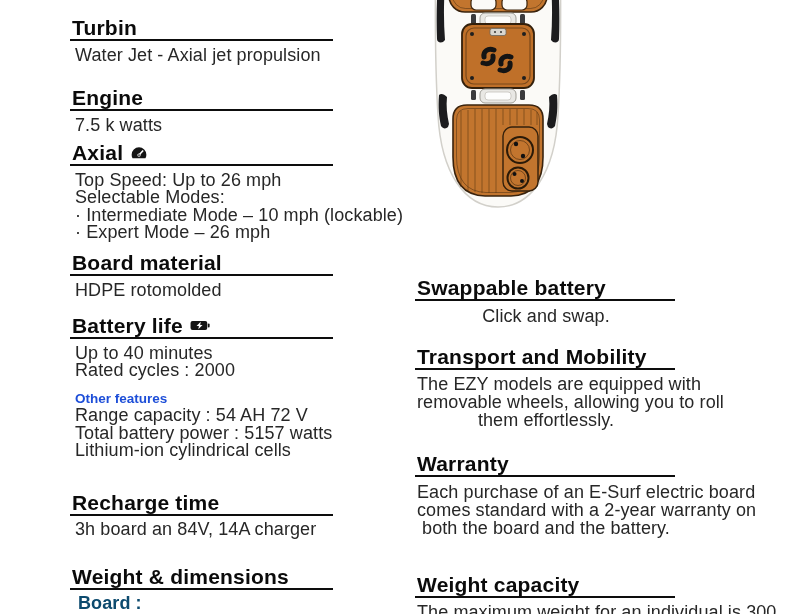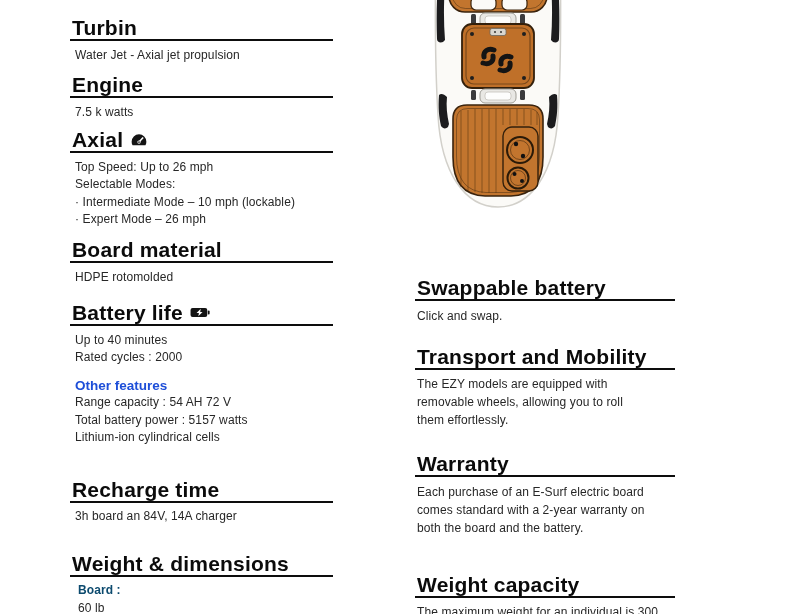--- a/index.html
+++ b/index.html
@@ -15,24 +15,24 @@
 
   .spec{margin:0;}
   .spec-heading{
     font-size:21px;font-weight:700;color:#0b0b0b;line-height:17px;
     letter-spacing:.2px;margin:0;padding:0 0 3px 2px;
     border-bottom:2.5px solid #0d0d0d;
     display:flex;align-items:center;gap:7px;
   }
   .spec-body{padding:5.5px 0 0 5px;}
   .line{
-    font-size:12px;line-height:17.5px;color:#272727;
+    font-size:18px;line-height:17.5px;color:#272727;
     letter-spacing:.1px;white-space:nowrap;
   }
-  .right-col .line{line-height:18px;}
+  .right-col .line{line-height:18px;text-align:center;}
   .subheading{
     font-size:13.5px;font-weight:700;color:#1d4ed8;
     line-height:17.5px;margin-top:10px;white-space:nowrap;
   }
   .bold-line{font-weight:700;color:#0c4a6e;}
   .h-icon{flex:0 0 auto;display:block;}
 
   
   .board-wrap{
     position:absolute;left:427px;top:0;width:142px;height:213px;
@@ -120,21 +120,21 @@
 
   <section class="spec">
     <h2 class="spec-heading">
         <span>Turbin</span>
       </h2>
     <div class="spec-body">
       <div class="line">Water Jet - Axial jet propulsion</div>
     </div>
   </section>
 
-  <section class="spec" style="margin-top:12px">
+  <section class="spec" style="margin-top:25px">
     <h2 class="spec-heading">
         <span>Engine</span>
       </h2>
     <div class="spec-body">
       <div class="line">7.5 k watts</div>
     </div>
   </section>
 
   <section class="spec" style="margin-top:10px">
     <h2 class="spec-heading">

